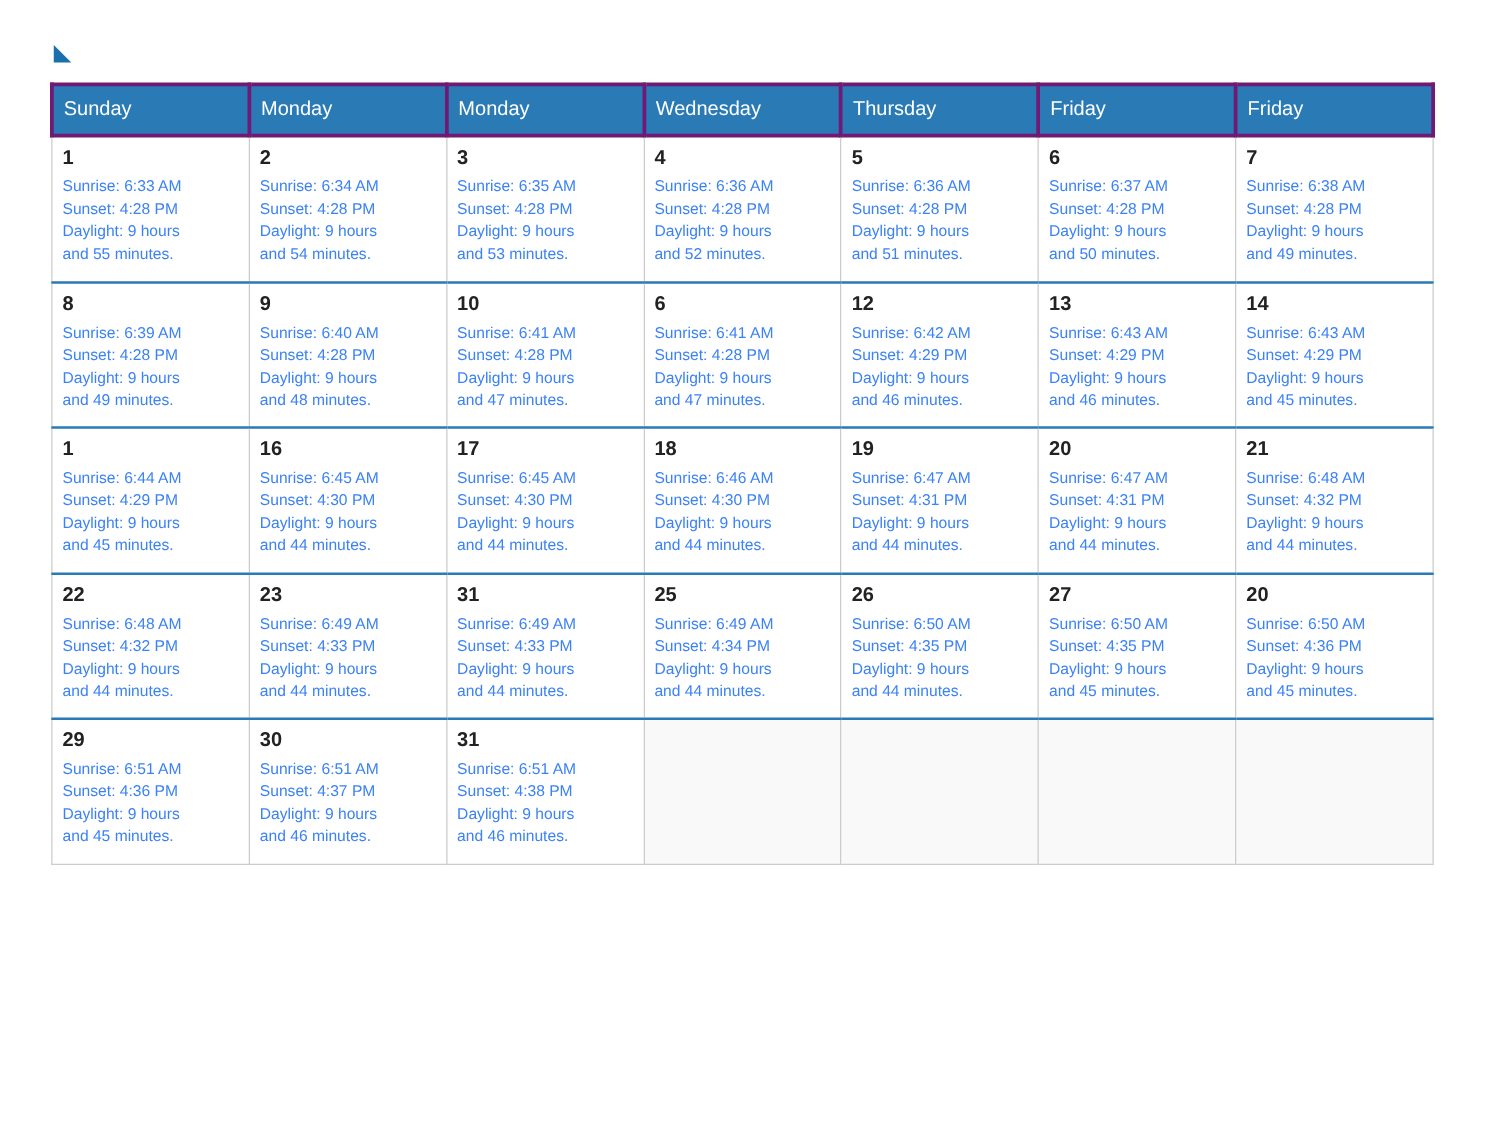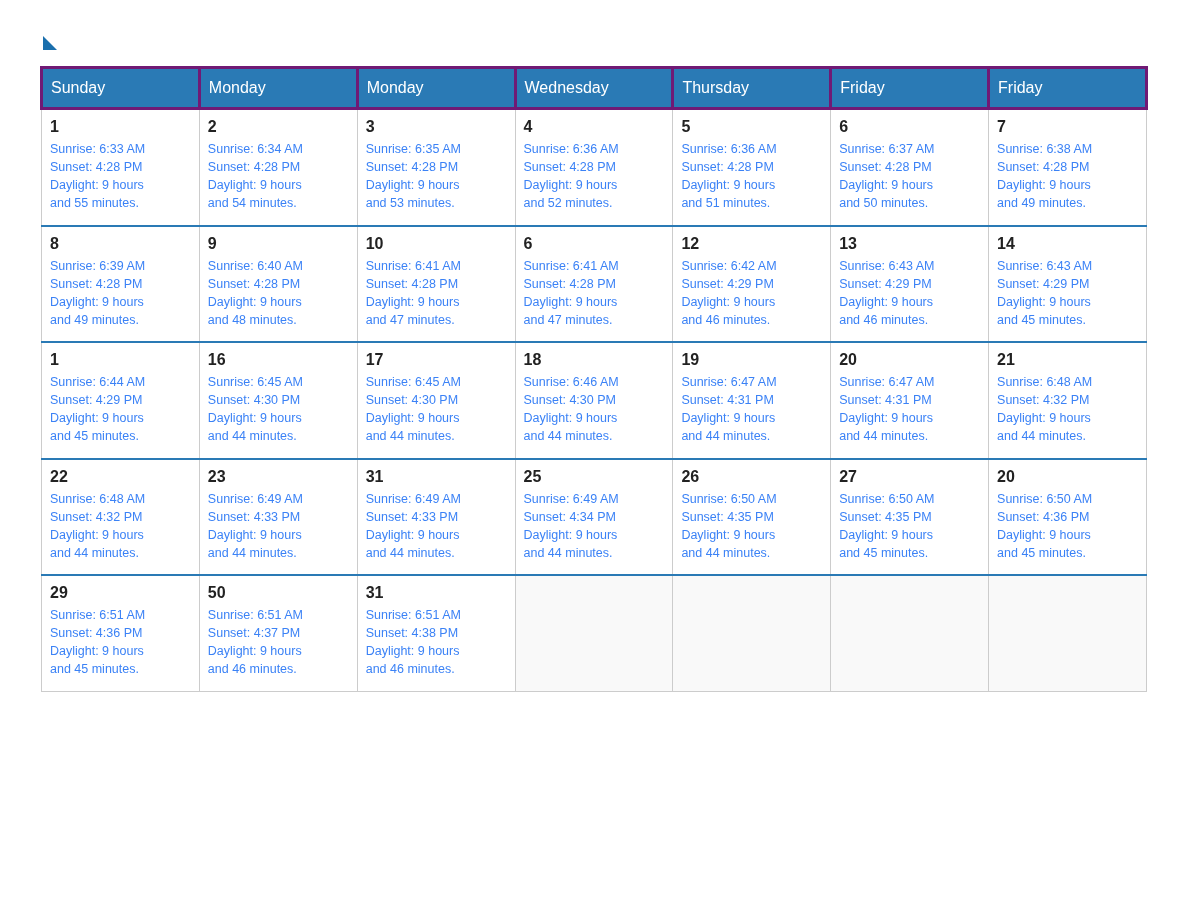--- a/index.html
+++ b/index.html
@@ -251,21 +251,21 @@
           <span class="day-number">20</span>
           <div class="day-info">Sunrise: 6:50 AM<br>Sunset: 4:36 PM<br>Daylight: 9 hours<br>and 45 minutes.</div>
         </td>
       </tr>
       <tr>
         <td>
           <span class="day-number">29</span>
           <div class="day-info">Sunrise: 6:51 AM<br>Sunset: 4:36 PM<br>Daylight: 9 hours<br>and 45 minutes.</div>
         </td>
         <td>
-          <span class="day-number">50</span>
+          <span class="day-number">30</span>
           <div class="day-info">Sunrise: 6:51 AM<br>Sunset: 4:37 PM<br>Daylight: 9 hours<br>and 46 minutes.</div>
         </td>
         <td>
           <span class="day-number">31</span>
           <div class="day-info">Sunrise: 6:51 AM<br>Sunset: 4:38 PM<br>Daylight: 9 hours<br>and 46 minutes.</div>
         </td>
         <td class="empty"></td>
         <td class="empty"></td>
         <td class="empty"></td>
         <td class="empty"></td>

